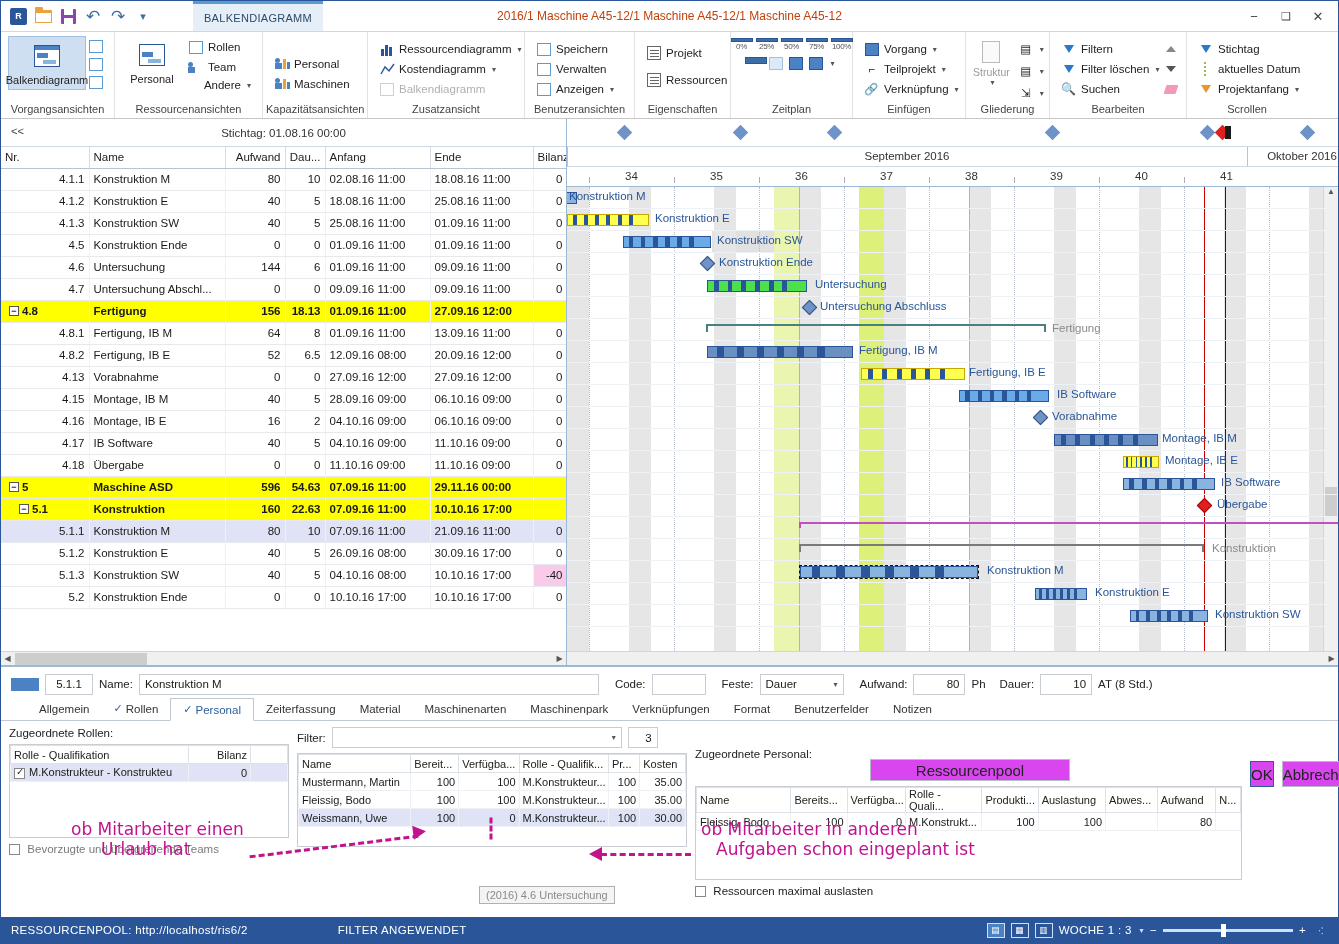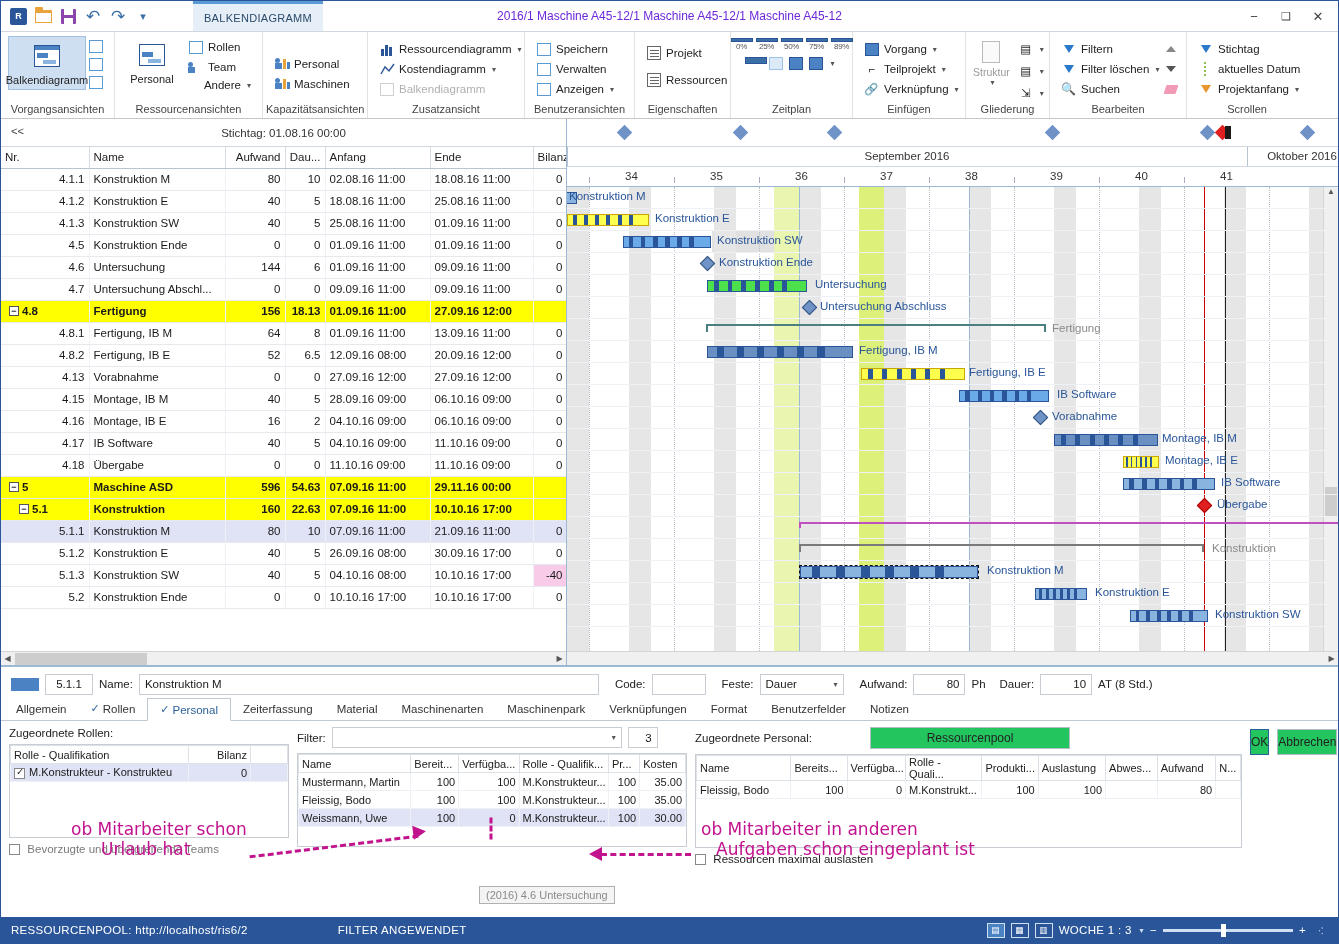--- a/index.html
+++ b/index.html
@@ -44,21 +44,21 @@
   .arrow-undo,.arrow-redo{font-size:17px;color:#3a6ea5;line-height:1;}
   .qat-more{font-size:11px;color:#3a6ea5;}
   .ctx-tab {
     position:absolute; left:192px; top:0; width:130px; height:58px;
     background:#e6eef7; border-top:3px solid #5b9bd5;
     display:flex; align-items:flex-start; justify-content:center;
     font-size:11px; color:#2a4a6b; padding-top:8px; letter-spacing:0.3px;
   }
   .win-title {
     position:absolute; left:0; right:0; text-align:center; top:8px;
-    font-size:12px; color:#6d28d9;
+    font-size:12px; color:#c2410c;
   }
   .win-btns {
     position:absolute; right:4px; top:0; height:30px; display:flex; align-items:center;
   }
   .win-btn{width:32px;height:26px;display:flex;align-items:center;justify-content:center;font-size:13px;color:#444;}
 
   
   .tabstrip{ height:26px; display:flex; align-items:flex-end; background:#fff; position:relative; flex:none; }
   .tab{
     padding:4px 16px 5px 16px; font-size:11.5px; color:#2a5699; letter-spacing:0.4px;
@@ -205,27 +205,27 @@
 
   
   .detail{
     flex:none; height:252px; border-top:2px solid #9bb8d4; background:#fff;
     display:flex; flex-direction:column; position:relative; padding:0;
   }
   .det-row1{height:30px;display:flex;align-items:center;gap:6px;padding:4px 6px 0 10px;}
   .swatch{width:28px;height:13px;background:#4a82c4;flex:none;}
   .ifield{border:1px solid #c8cdd4;height:21px;font-size:11.5px;padding:0 5px;display:flex;align-items:center;background:#fff;}
   .lbl{font-size:11.5px;color:#222;}
-  .det-tabs{height:24px;display:flex;align-items:flex-end;padding-left:3px;border-bottom:1px solid #c0c8d2;}
+  .det-tabs{height:24px;display:flex;align-items:flex-end;padding-left:26px;border-bottom:1px solid #c0c8d2;}
   .dtab{padding:3px 12px;font-size:11.5px;color:#333;height:23px;display:flex;align-items:center;gap:3px;}
   .dtab.active{border:1px solid #c0c8d2;border-bottom:1px solid #fff;background:#fff;color:#2a6099;position:relative;top:1px;}
   .dtab .chk{color:#2a6099;font-size:11px;}
   .det-main{flex:1;display:flex;position:relative;padding:6px 8px;gap:8px;}
   .panel-row{display:flex;align-items:center;gap:6px;margin-bottom:5px;}
-  .btn{border:1px solid #b4bcc6;background:#22c55e;height:22px;display:flex;align-items:center;justify-content:center;font-size:12px;color:#222;}
+  .btn{border:1px solid #b4bcc6;background:#d946ef;height:22px;display:flex;align-items:center;justify-content:center;font-size:15px;color:#222;margin-top:32px;}
   .btn.primary{border:1px solid #2a6099;}
   table.mini{border-collapse:collapse;width:100%;table-layout:fixed;font-size:11px;}
   table.mini th{font-weight:normal;border:1px solid #dde2e8;background:#fff;height:18px;padding:0 3px;text-align:left;color:#222;}
   table.mini td{border:1px solid #eef1f5;height:18px;padding:0 3px;white-space:nowrap;overflow:hidden;}
   table.mini td.num{text-align:right;}
   table.mini tr.selrow td{background:#dfe3f5;}
   table.mini td.pink{background:#f8cbe8;}
   .boxed{border:1px solid #c8cdd4;background:#fff;padding:0;overflow:hidden;}
   .cbx{display:inline-block;width:11px;height:11px;border:1px solid #888;background:#fff;vertical-align:middle;margin-right:4px;position:relative;}
   .cbx.checked::after{content:"✓";position:absolute;left:1px;top:-3px;font-size:10px;color:#333;}
@@ -471,21 +471,21 @@
           <div class="pct-ico">
               <span class="bar"></span>
               <span class="pct-lbl">50%</span>
             </div>
           <div class="pct-ico">
               <span class="bar"></span>
               <span class="pct-lbl">75%</span>
             </div>
           <div class="pct-ico">
               <span class="bar"></span>
-              <span class="pct-lbl">89%</span>
+              <span class="pct-lbl">100%</span>
             </div>
         </div>
         <div style="display:flex;gap:4px;align-items:center">
           <span class="ico ico16">
               <span class="pct-ico">
                 <span class="bar" style="height:7px"></span>
               </span>
             </span>
           <span class="ico ico16">
               <span class="i-sm-grid" style="border-color:#9ec3e8;background:#dce9f7"></span>
@@ -1276,21 +1276,21 @@
       </div>
 
       <div style="width:80px;display:flex;flex-direction:row;gap:8px;padding-top:2px">
         <span class="btn primary" style="height:26px">OK</span>
         <span class="btn" style="height:26px">Abbrechen</span>
       </div>
 
       <div class="tooltip" style="left:478px;top:165px">(2016) 4.6 Untersuchung</div>
     </div>
 
-    <div class="annot" style="left:70px;top:152px">ob Mitarbeiter schon</div>
+    <div class="annot" style="left:70px;top:152px">ob Mitarbeiter einen</div>
     <div class="annot" style="left:100px;top:172px">Urlaub hat</div>
     <div class="annot" style="left:700px;top:152px">ob Mitarbeiter in anderen</div>
     <div class="annot" style="left:715px;top:172px">Aufgaben schon eingeplant ist</div>
     <div class="dashline" style="left:248px;top:178px;width:170px;transform:rotate(-7deg)"></div>
     <div class="dashhead" style="left:412px;top:158px;border-left:13px solid #c2138e;transform:rotate(-7deg)"></div>
     <div class="dashline" style="left:600px;top:186px;width:90px;transform:rotate(0deg)"></div>
     <div class="dashhead" style="left:588px;top:180px;border-right:13px solid #c2138e;"></div>
     <div class="dashline" style="left:479px;top:160px;width:22px;transform:rotate(-90deg)"></div>
   </div>
 

